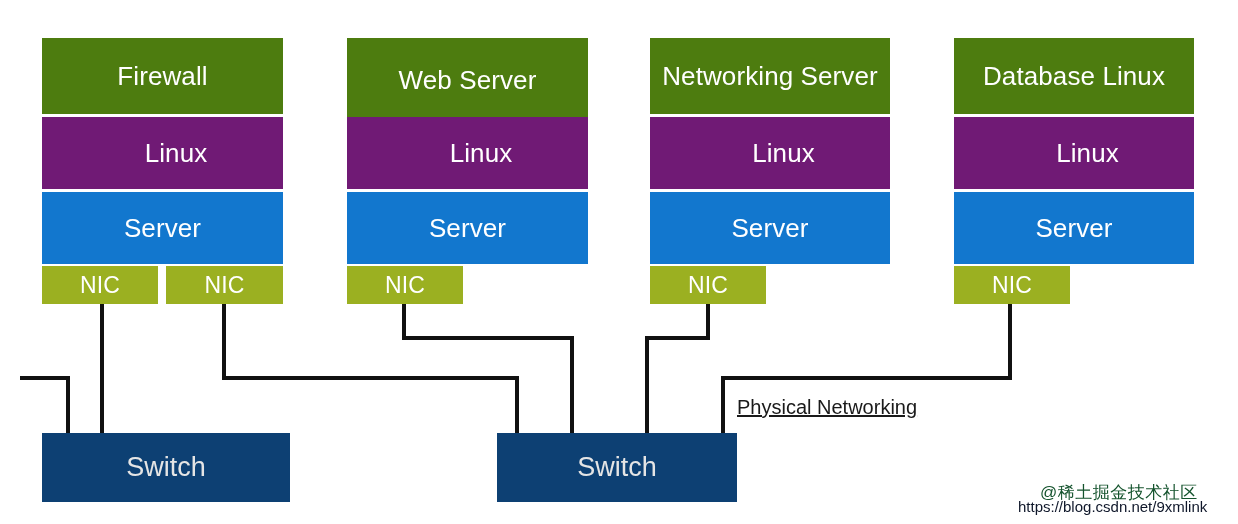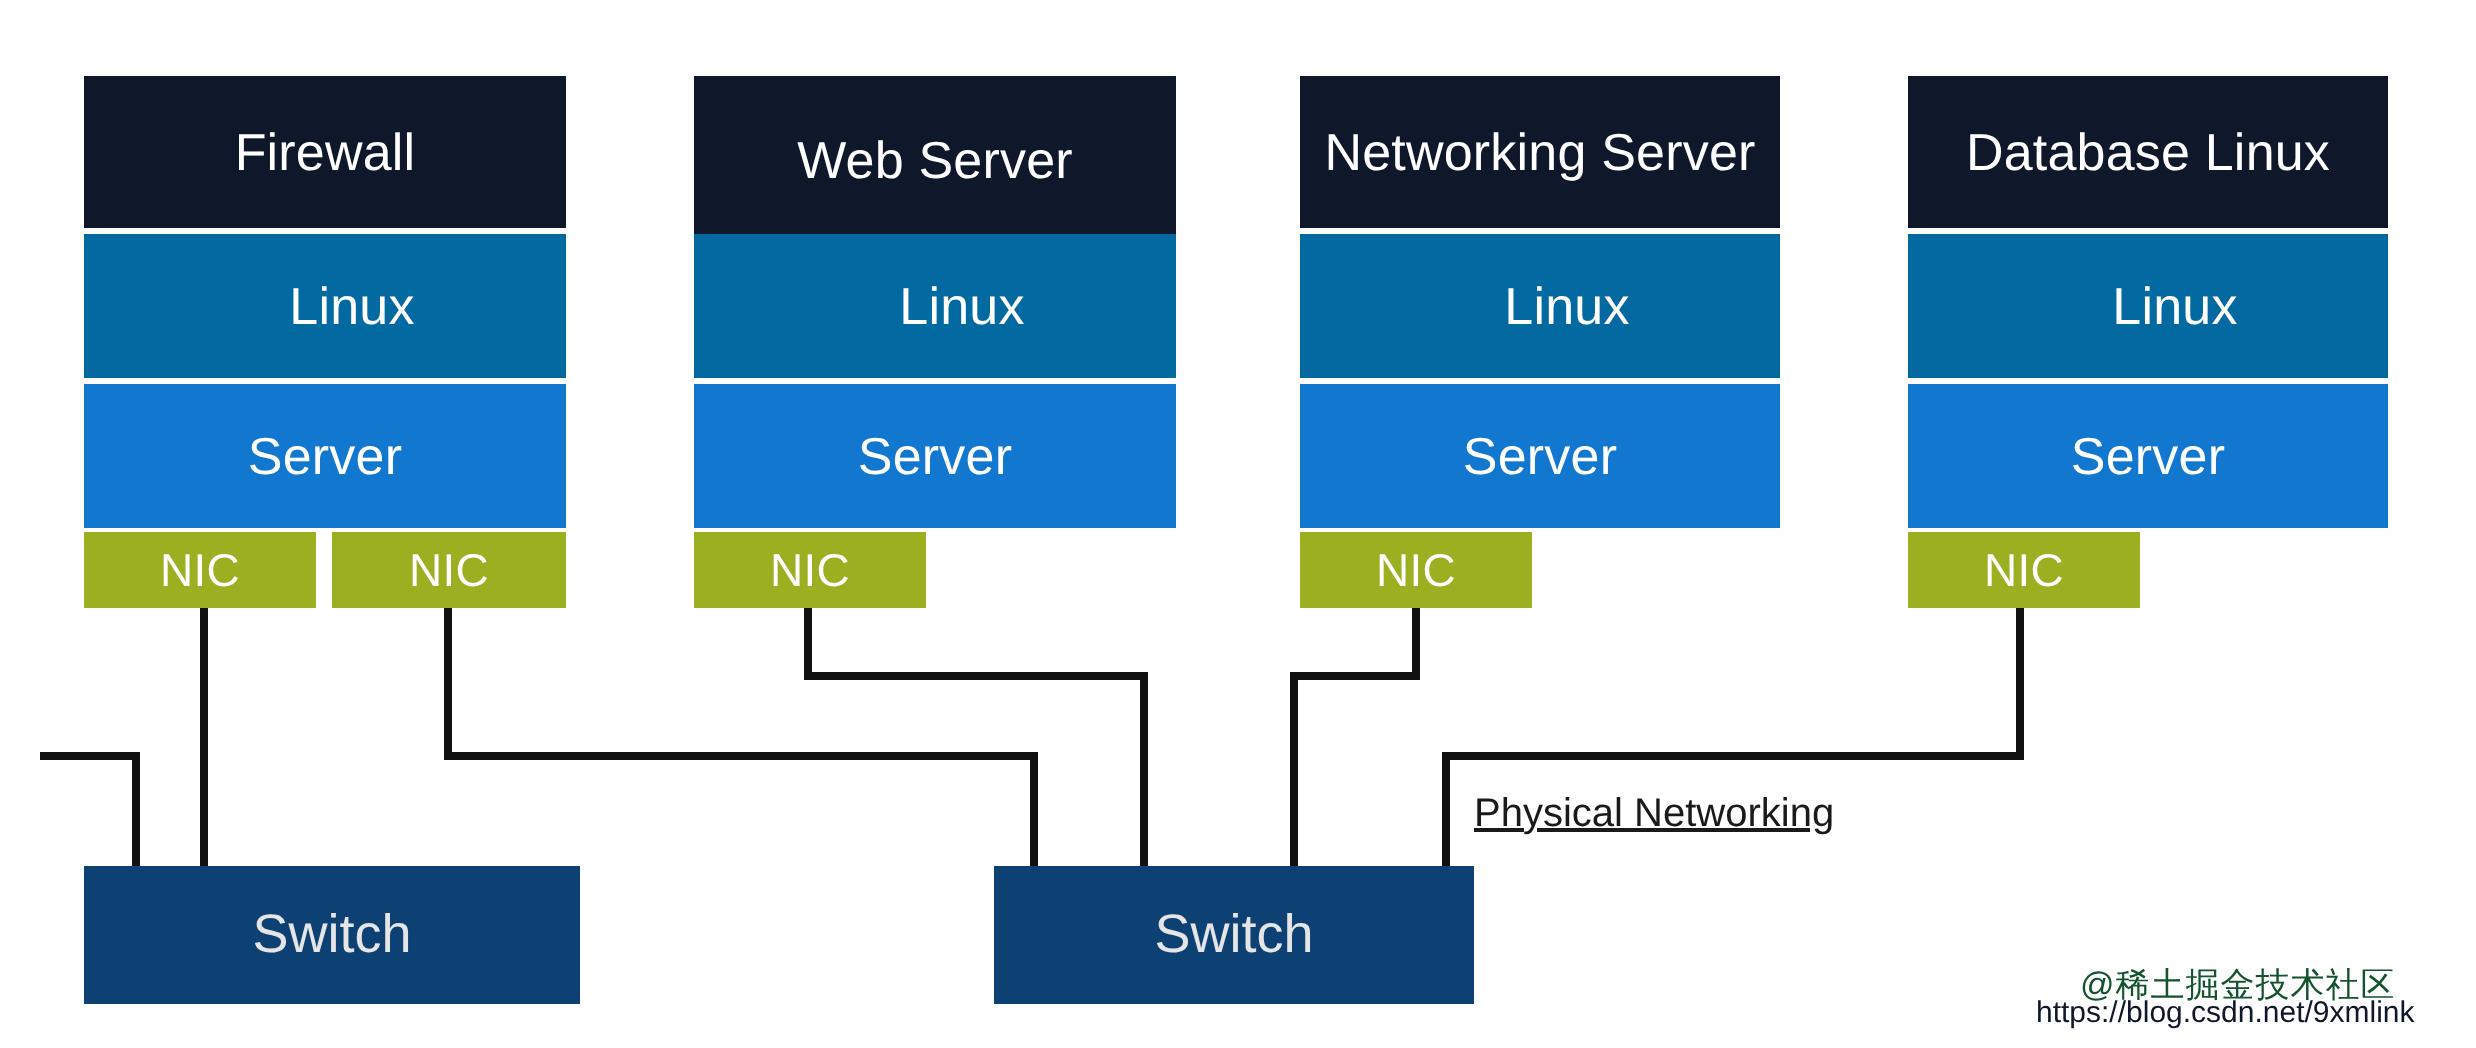--- a/index.html
+++ b/index.html
@@ -22,25 +22,25 @@
     display: flex;
     align-items: center;
     justify-content: center;
     color: #ffffff;
     text-align: center;
     box-sizing: border-box;
     white-space: nowrap;
     letter-spacing: 0.1px;
   }
   .layer-app {
-    background: #0f172a;
+    background: #4d7c0f;
     font-size: 26px;
   }
   .layer-os {
-    background: #0369a1;
+    background: #701a75;
     font-size: 26px;
     padding-left: 27px;
   }
   .layer-hw {
     background: #1277ce;
     font-size: 26px;
   }
   .layer-nic {
     background: #9bb021;
     font-size: 23px;

